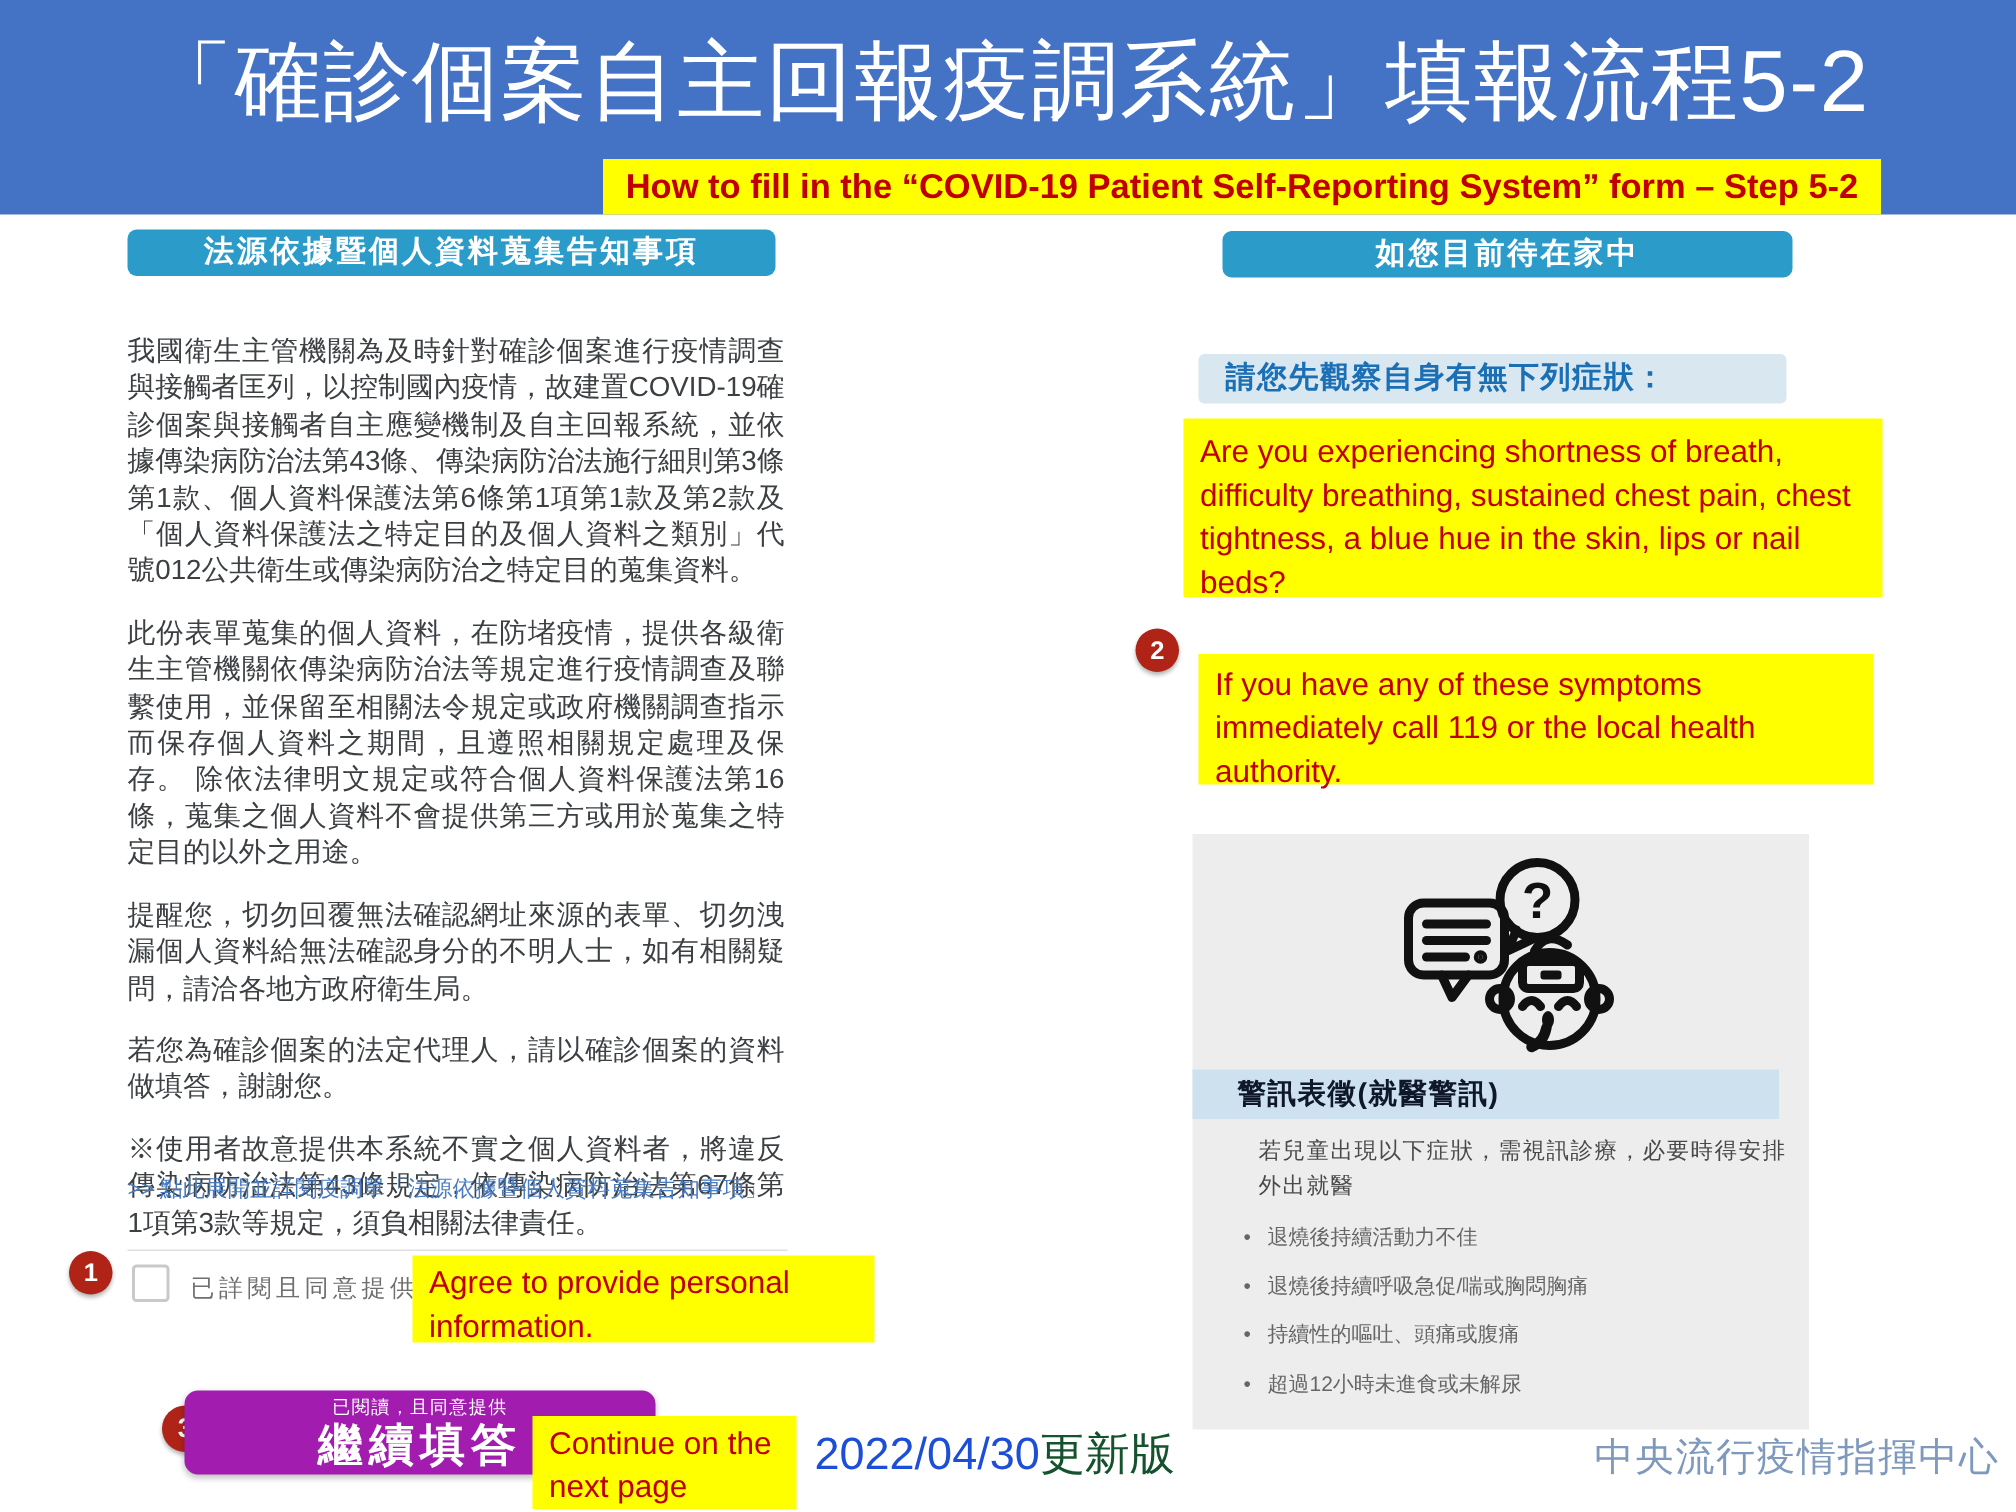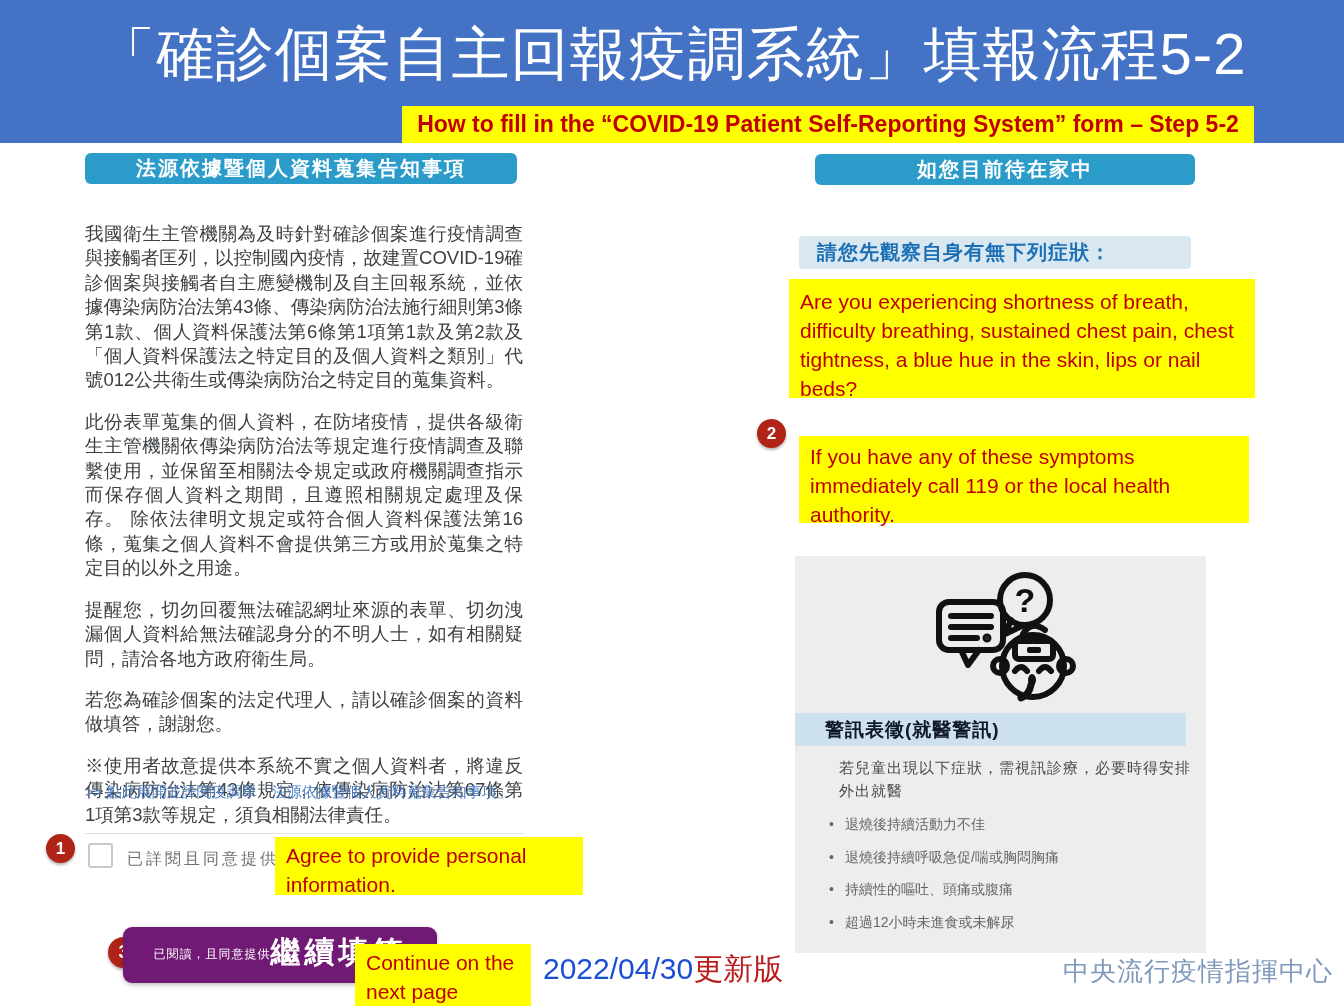--- a/index.html
+++ b/index.html
@@ -38,23 +38,23 @@
     border:2px solid #c9c9c9; border-radius:3px; background:#fff; cursor:pointer; }
   .consent-label { position:absolute; left:127px; top:849px; font-size:16px; color:#6f6f6f; letter-spacing:3px; }
 
   .note { background:#FFFF00; color:#C00000; font-size:21px; line-height:1.38; padding:5px 11px; }
   .note-agree { position:absolute; left:275px; top:837px; width:308px; height:58px; }
   .note-continue { position:absolute; left:355px; top:944px; width:176px; height:62px; z-index:5; }
   .note-symptom { position:absolute; left:789px; top:279px; width:466px; height:119px; padding-top:9px; }
   .note-call { position:absolute; left:799px; top:436px; width:450px; height:87px; padding-top:7px; }
 
   .continue-btn { position:absolute; left:123px; top:927px; width:314px; height:56px;
-    background:#701a75; border:none; border-radius:9px; color:#fff; cursor:pointer;
-    display:flex; flex-direction:row; align-items:center; justify-content:center;
-    box-shadow:0 2px 4px rgba(0,0,0,.25);font-family:Liberation Mono, monospace; }
+    background:#a21caf; border:none; border-radius:9px; color:#fff; cursor:pointer;
+    display:flex; flex-direction:column; align-items:center; justify-content:center;
+    box-shadow:0 2px 4px rgba(0,0,0,.25); }
   .btn-pre { font-size:12px; letter-spacing:1px; margin-bottom:1px; }
   .btn-label { font-size:30px; font-weight:bold; letter-spacing:4px; line-height:1.05; }
 
   
   .observe-bar { position:absolute; left:799px; top:236px; width:392px; height:33px;
     background:#D9E7F0; border-radius:4px; color:#1B6FB5; font-weight:bold; font-size:20px;
     line-height:33px; padding-left:18px; letter-spacing:1px; }
 
   .warning-card { position:absolute; left:795px; top:556px; width:411px; height:397px; background:#EDEDED; }
   .card-icon { position:absolute; left:136px; top:16px; width:150px; height:132px; }
@@ -63,21 +63,21 @@
     padding-left:30px; letter-spacing:1px; }
   .warning-intro { position:absolute; left:44px; top:200px; width:352px; color:#4a4a4a;
     font-size:15px; line-height:1.55; letter-spacing:1px; }
   .warning-bullets { position:absolute; left:34px; top:260px; width:360px; list-style:none; }
   .warning-bullets li { position:relative; color:#666; font-size:14px; margin-bottom:14.5px; padding-left:16px; white-space:nowrap; }
   .warning-bullets li::before { content:"\2022"; position:absolute; left:0; top:0; color:#666; }
 
   
   .footer-date { position:absolute; left:543px; top:949px; font-size:30px; white-space:nowrap; }
   .footer-date .d { color:#1d4ed8; }
-  .footer-date .s { color:#b91c1c; }
+  .footer-date .s { color:#14532d; }
   .footer-agency { position:absolute; left:1063px; top:954px; font-size:26px; color:#7E99BC; letter-spacing:1px; white-space:nowrap; }
 </style>
 </head>
 <body>
 
 <div class="canvas">
 
   <div class="header-band">
     <div class="header-title">「確診個案自主回報疫調系統」填報流程5-2</div>
   </div>

